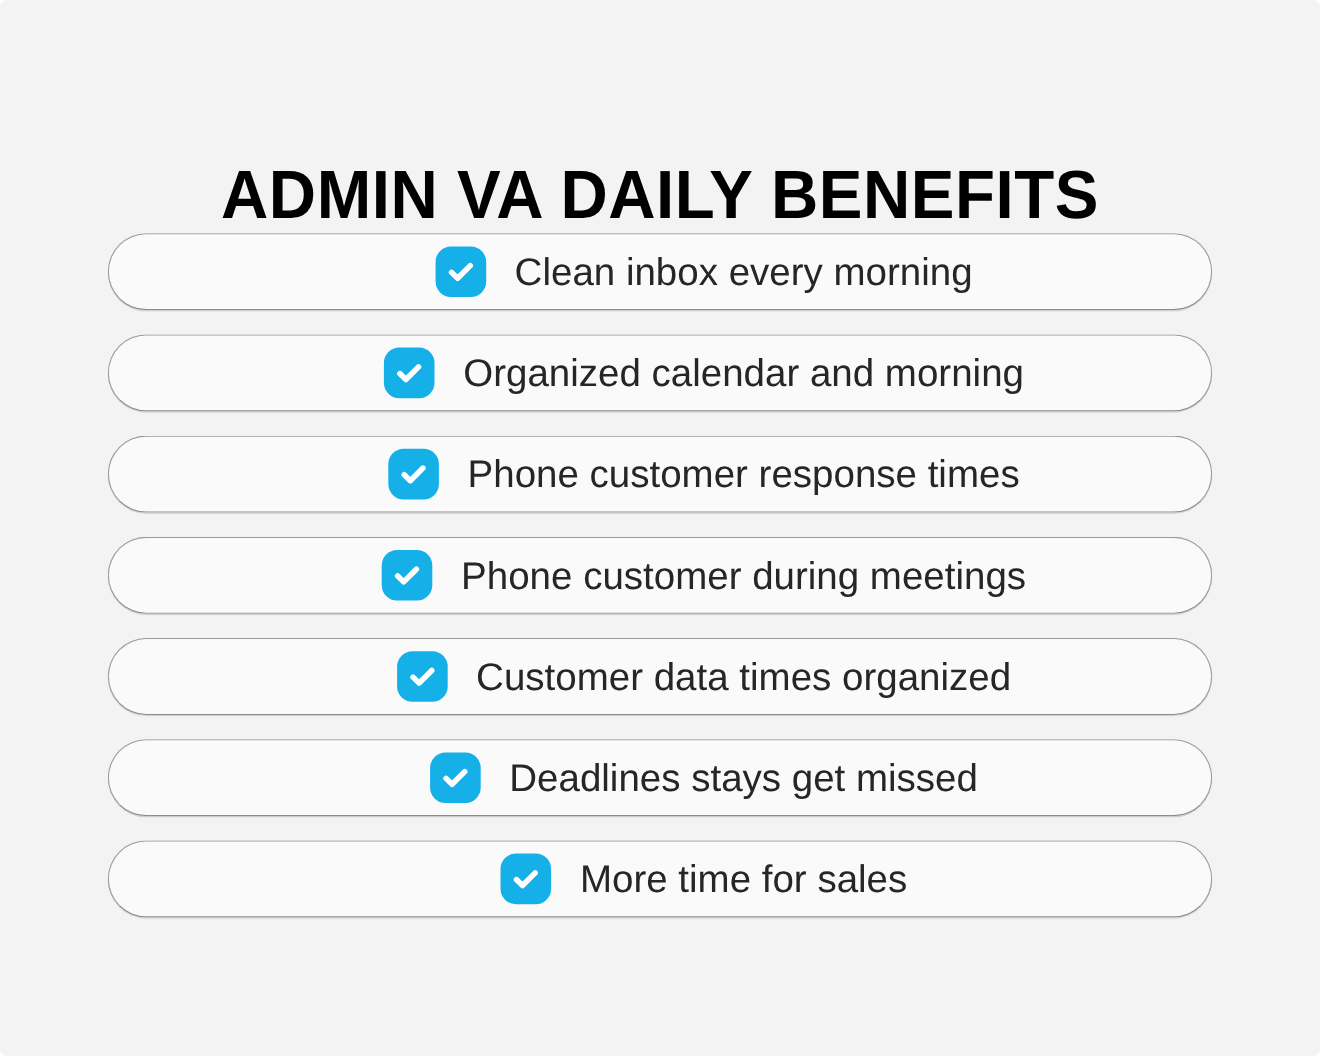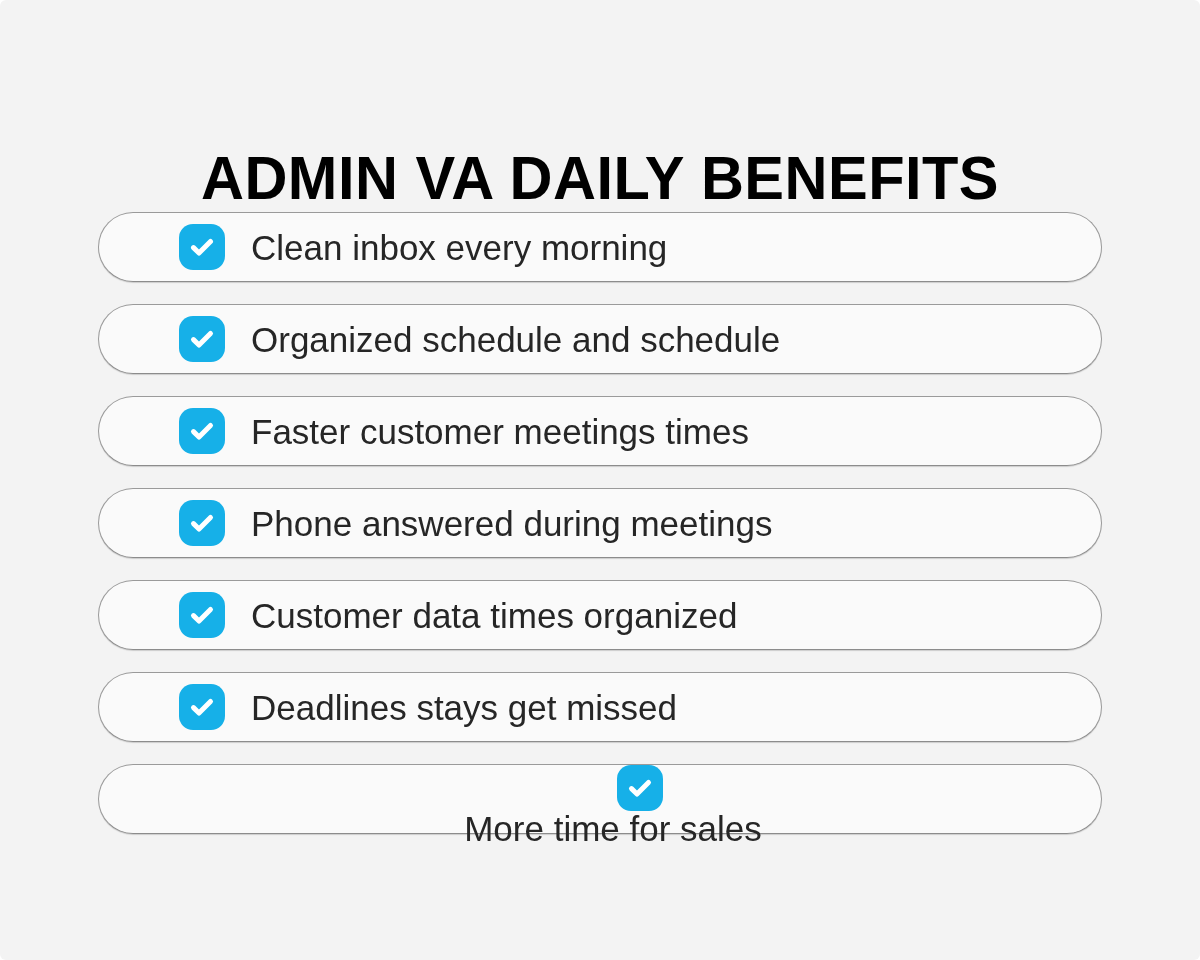--- a/index.html
+++ b/index.html
@@ -57,24 +57,24 @@
     box-sizing: border-box;
     height: 70px;
     margin-bottom: 22px;
     background: #fafafa;
     border: 1.6px solid #9a9a9a;
     border-bottom-color: #8c8c8c;
     border-radius: 38px;
     display: flex;
     align-items: center;
     box-shadow: 0 1.5px 1px -0.5px rgba(0,0,0,0.16);
+    justify-content: center;
   }
   .benefit-row:last-child {
     margin-bottom: 0;
-    flex-direction: column;
   }
 
   .check-box {
     flex: 0 0 auto;
     width: 46px;
     height: 46px;
     margin-left: 80px;
     background: #16b0e8;
     border-radius: 14px;
     display: flex;
@@ -114,39 +114,39 @@
       </span>
       <span class="benefit-text">Clean inbox every morning</span>
     </li>
 
     <li class="benefit-row">
       <span class="check-box">
         <svg viewBox="0 0 28 28" aria-hidden="true">
           <path d="M5.5 14.6 L11 20 L22.5 8.5" fill="none" stroke="#ffffff" stroke-width="5" stroke-linecap="round" stroke-linejoin="round"></path>
         </svg>
       </span>
-      <span class="benefit-text">Organized schedule and schedule</span>
+      <span class="benefit-text">Organized calendar and morning</span>
     </li>
 
     <li class="benefit-row">
       <span class="check-box">
         <svg viewBox="0 0 28 28" aria-hidden="true">
           <path d="M5.5 14.6 L11 20 L22.5 8.5" fill="none" stroke="#ffffff" stroke-width="5" stroke-linecap="round" stroke-linejoin="round"></path>
         </svg>
       </span>
-      <span class="benefit-text">Faster customer meetings times</span>
+      <span class="benefit-text">Phone customer response times</span>
     </li>
 
     <li class="benefit-row">
       <span class="check-box">
         <svg viewBox="0 0 28 28" aria-hidden="true">
           <path d="M5.5 14.6 L11 20 L22.5 8.5" fill="none" stroke="#ffffff" stroke-width="5" stroke-linecap="round" stroke-linejoin="round"></path>
         </svg>
       </span>
-      <span class="benefit-text">Phone answered during meetings</span>
+      <span class="benefit-text">Phone customer during meetings</span>
     </li>
 
     <li class="benefit-row">
       <span class="check-box">
         <svg viewBox="0 0 28 28" aria-hidden="true">
           <path d="M5.5 14.6 L11 20 L22.5 8.5" fill="none" stroke="#ffffff" stroke-width="5" stroke-linecap="round" stroke-linejoin="round"></path>
         </svg>
       </span>
       <span class="benefit-text">Customer data times organized</span>
     </li>

